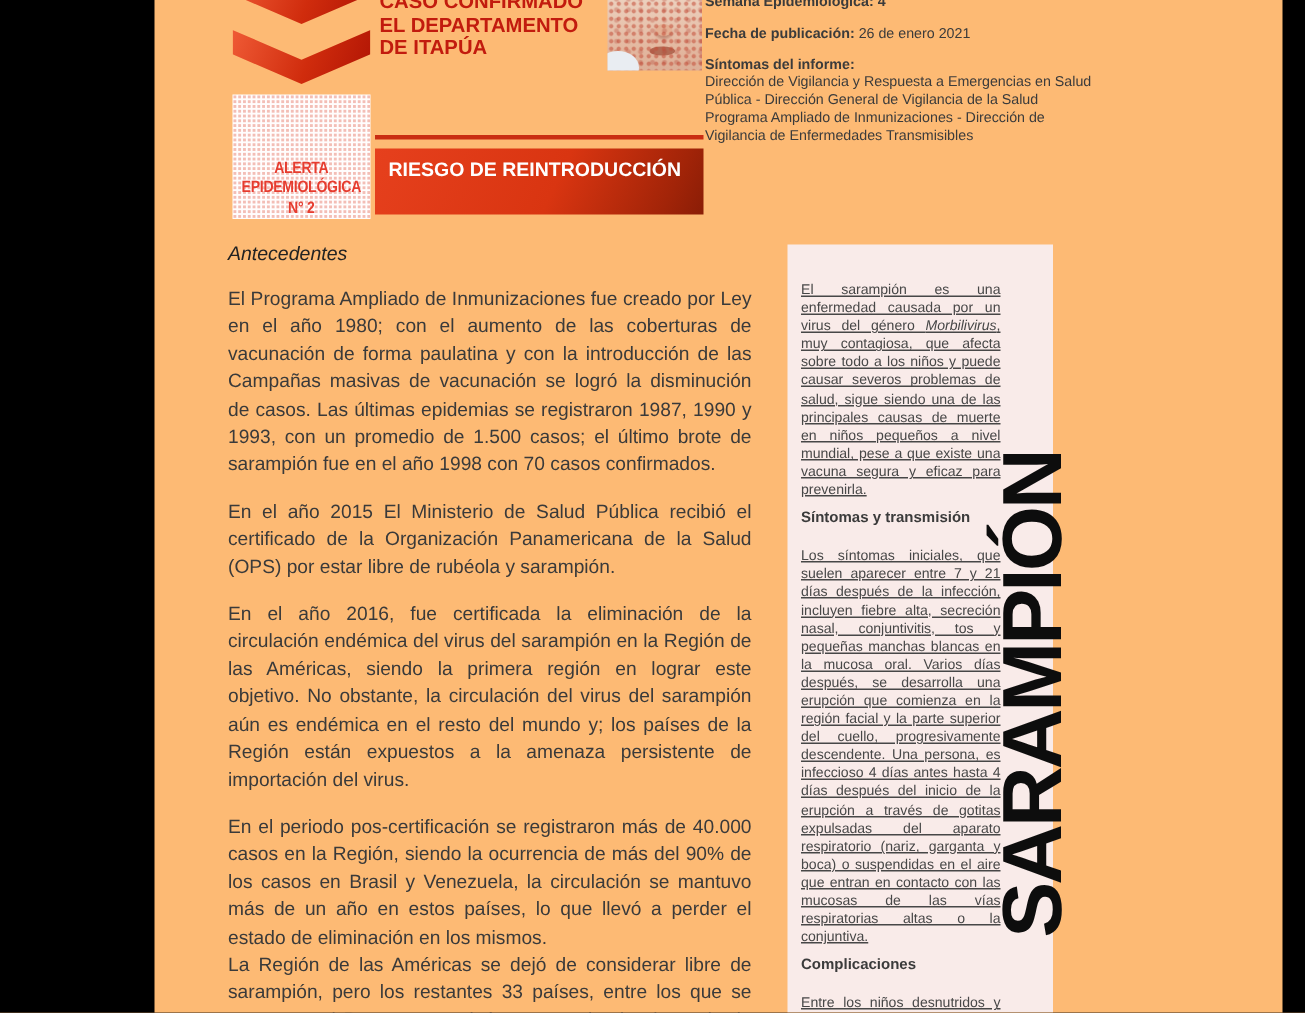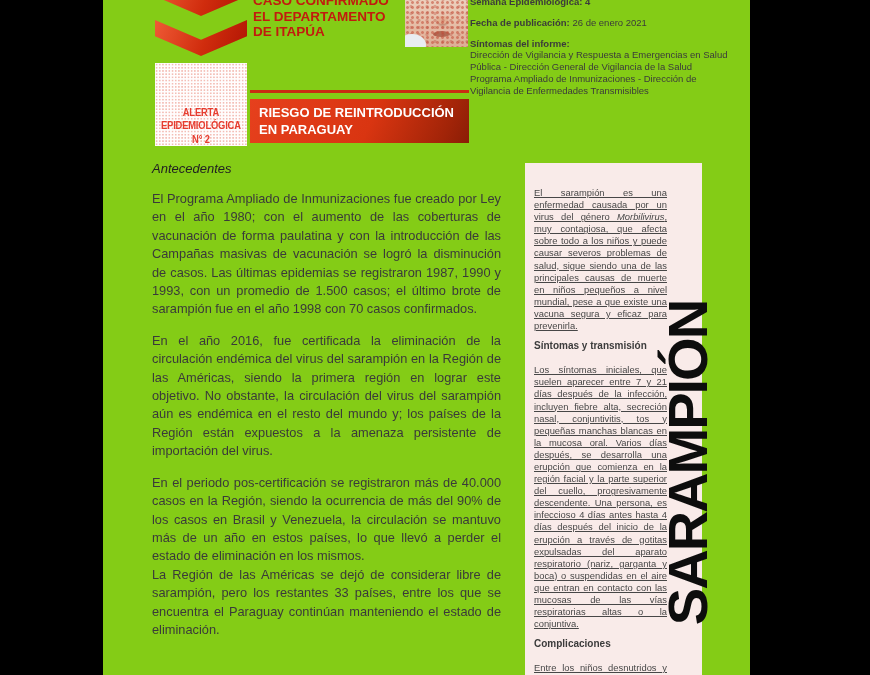--- a/index.html
+++ b/index.html
@@ -1,17 +1,17 @@
 <!DOCTYPE html>
 <html><head>
 <meta charset="utf-8">
 <style>
   html,body{margin:0;padding:0;width:870px;height:675px;background:#000;overflow:hidden;
     font-family:"Liberation Sans", sans-serif;}
-  .paper{position:absolute;left:103px;top:0;width:647px;height:675px;background:#84cc16;overflow:hidden;}
+  .paper{position:absolute;left:103px;top:0;width:752px;height:675px;background:#fdba74;overflow:hidden;}
 
   
   .chevron-logo{position:absolute;left:52px;top:-20px;width:92px;height:80px;}
   .chevron-band{position:absolute;left:0;width:92px;height:36px;
     background:linear-gradient(110deg,#ef5a35,#d02c0d 55%,#b01404);
     clip-path:polygon(0% 0%,50% 55%,100% 0%,100% 45%,50% 100%,0% 45%);}
   .chevron-band.b1{top:0;}
   .chevron-band.b2{top:40px;}
 
   .doc-title{position:absolute;left:150px;top:-7px;width:170px;color:#c21b0e;
@@ -105,26 +105,26 @@
     <div class="lines">
       <span>ALERTA</span>
       <span>EPIDEMIOLÓGICA</span>
       <span>N° 2</span>
     </div>
   </div>
 
   <div class="banner-rule"></div>
   <div class="banner">
     <span>RIESGO DE REINTRODUCCIÓN</span>
-    <span>EN PARAGUAY</span>
   </div>
 
   <div class="main-col">
     <h2>Antecedentes</h2>
     <p>El Programa Ampliado de Inmunizaciones fue creado por Ley en el año 1980; con el aumento de las coberturas de vacunación de forma paulatina y con la introducción de las Campañas masivas de vacunación se logró la disminución de casos. Las últimas epidemias se registraron 1987, 1990 y 1993, con un promedio de 1.500 casos; el último brote de sarampión fue en el año 1998 con 70 casos confirmados.</p>
+    <p>En el año 2015 El Ministerio de Salud Pública recibió el certificado de la Organización Panamericana de la Salud (OPS) por estar libre de rubéola y sarampión.</p>
     <p>En el año 2016, fue certificada la eliminación de la circulación endémica del virus del sarampión en la Región de las Américas, siendo la primera región en lograr este objetivo. No obstante, la circulación del virus del sarampión aún es endémica en el resto del mundo y; los países de la Región están expuestos a la amenaza persistente de importación del virus.</p>
     <p class="tight">En el periodo pos-certificación se registraron más de 40.000 casos en la Región, siendo la ocurrencia de más del 90% de los casos en Brasil y Venezuela, la circulación se mantuvo más de un año en estos países, lo que llevó a perder el estado de eliminación en los mismos.</p>
     <p>La Región de las Américas se dejó de considerar libre de sarampión, pero los restantes 33 países, entre los que se encuentra el Paraguay continúan manteniendo el estado de eliminación.</p>
 
   </div>
 
   <div class="sidebar">
     <div class="sidebar-text">
       <p><span>El sarampión es una enfermedad causada por un virus del género </span><span class="it">Morbilivirus</span><span>, muy contagiosa, que afecta sobre todo a los niños y puede causar severos problemas de salud, sigue siendo una de las principales causas de muerte en niños pequeños a nivel mundial, pese a que existe una vacuna segura y eficaz para prevenirla.</span></p>
 

